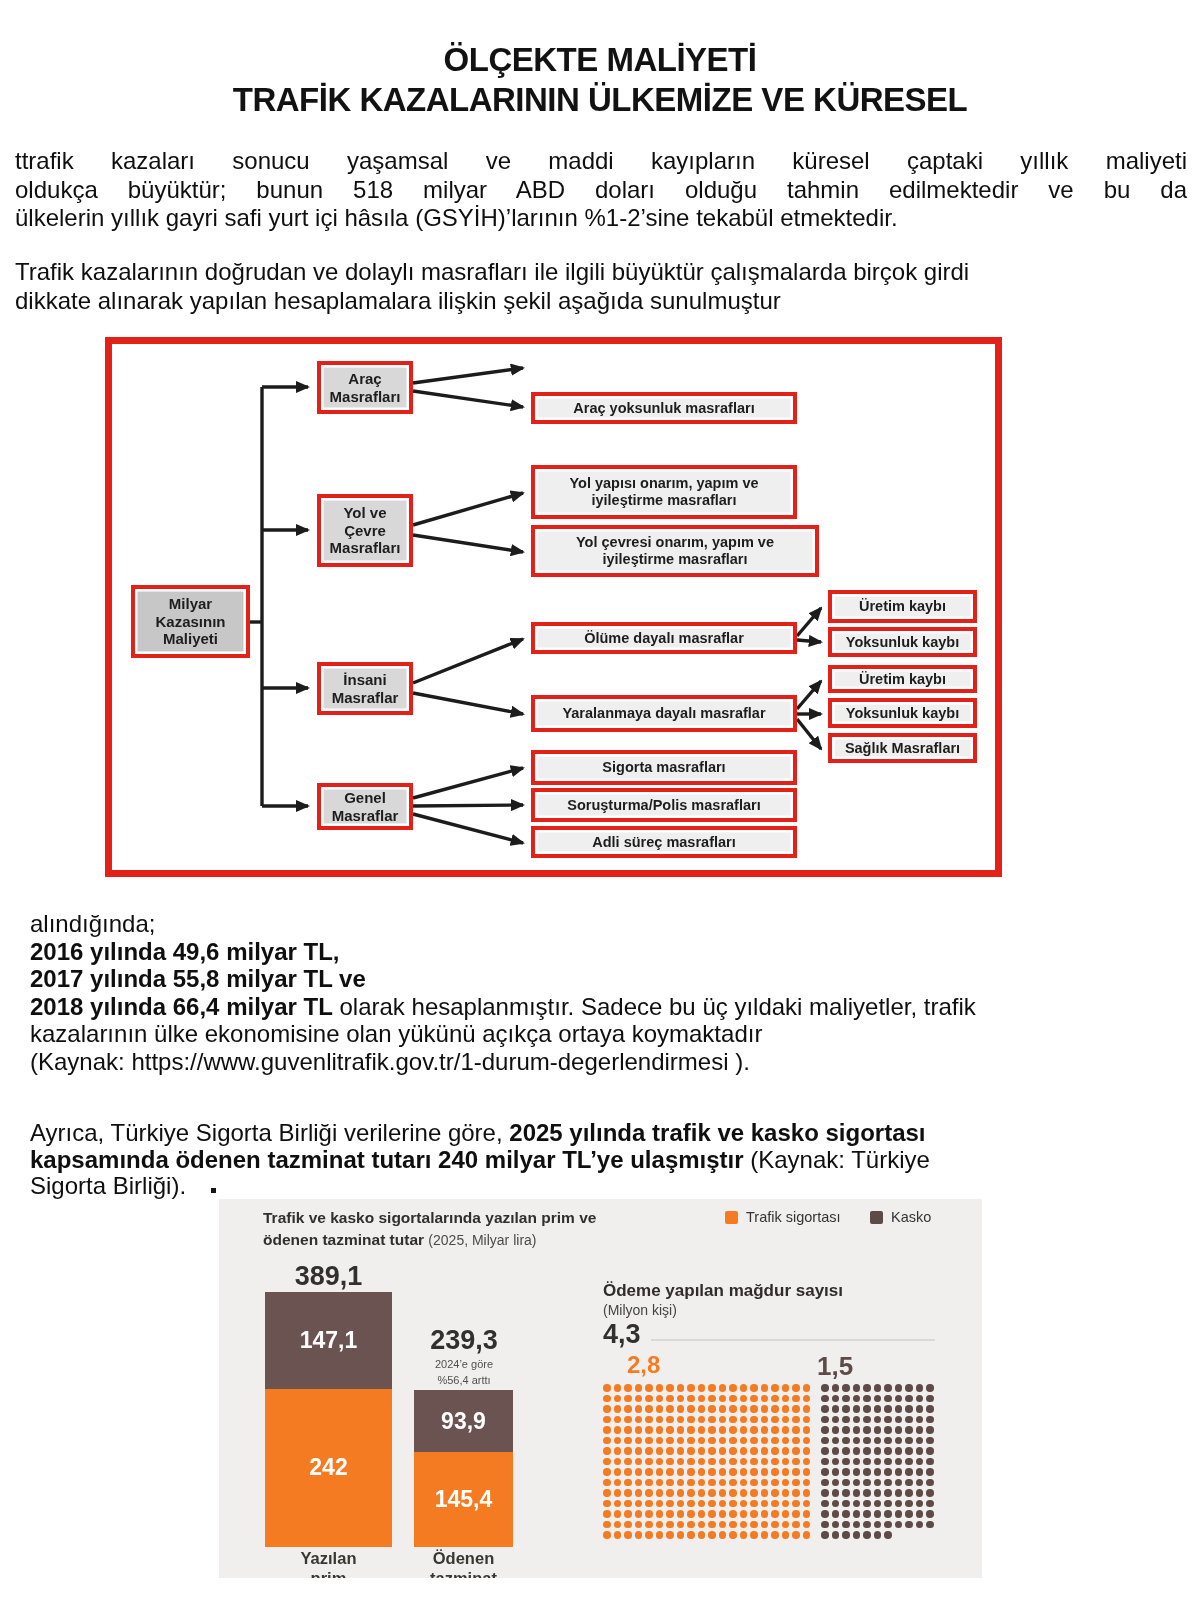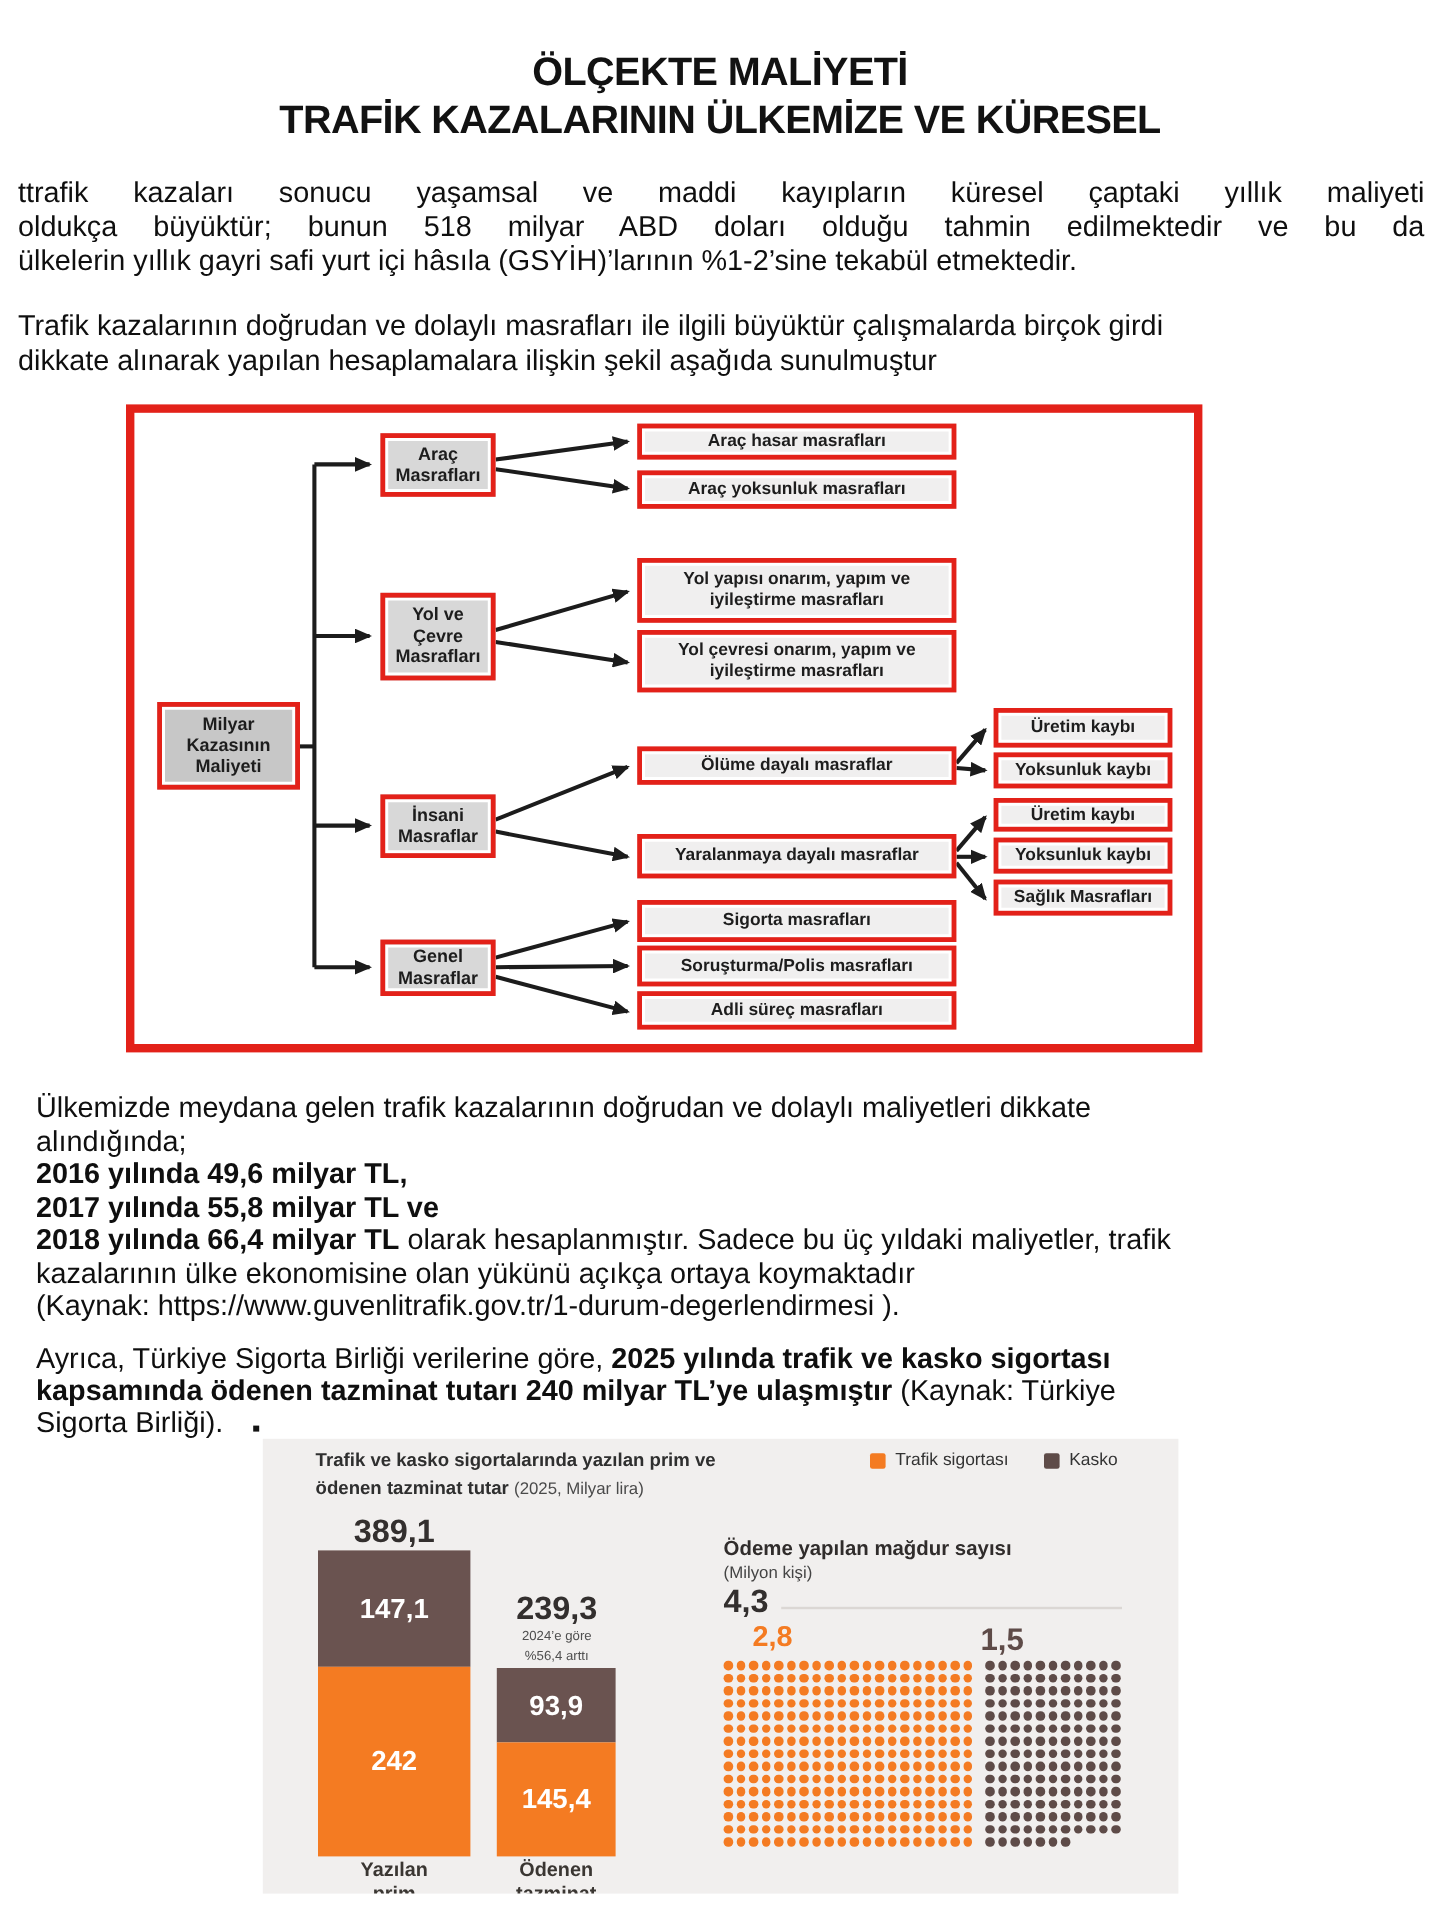--- a/index.html
+++ b/index.html
@@ -70,21 +70,20 @@
 <div class="abs para p1">
     <div><span>ttrafik kazaları sonucu yaşamsal ve maddi kayıpların küresel çaptaki yıllık maliyeti</span></div>
     <div><span>oldukça büyüktür; bunun 518 milyar ABD doları olduğu tahmin edilmektedir ve bu da</span></div>
     <div><span>ülkelerin yıllık gayri safi yurt içi hâsıla (GSYİH)’larının %1-2’sine tekabül etmektedir.</span></div>
   </div>
 <div class="abs para p2">
     <div><span>Trafik kazalarının doğrudan ve dolaylı masrafları ile ilgili büyüktür çalışmalarda birçok girdi</span></div>
     <div><span>dikkate alınarak yapılan hesaplamalara ilişkin şekil aşağıda sunulmuştur</span></div>
   </div>
 <div class="abs para p3">
-    <div><span>Ülkemizde meydana gelen trafik kazalarının doğrudan ve dolaylı maliyetleri dikkate</span></div>
     <div><span>alındığında;</span></div>
     <div><span class="b">2016 yılında 49,6 milyar TL,</span></div>
     <div><span class="b">2017 yılında 55,8 milyar TL ve</span></div>
     <div><span class="b">2018 yılında 66,4 milyar TL</span><span> olarak hesaplanmıştır. Sadece bu üç yıldaki maliyetler, trafik</span></div>
     <div><span>kazalarının ülke ekonomisine olan yükünü açıkça ortaya koymaktadır</span></div>
     <div><span>(Kaynak: https://www.guvenlitrafik.gov.tr/1-durum-degerlendirmesi ).</span></div>
   </div>
 <div class="abs para p4">
     <div><span>Ayrıca, Türkiye Sigorta Birliği verilerine göre, </span><span class="b">2025 yılında trafik ve kasko sigortası</span></div>
     <div><span class="b">kapsamında ödenen tazminat tutarı 240 milyar TL’ye ulaşmıştır</span><span> (Kaynak: Türkiye</span></div>
@@ -122,24 +121,23 @@
     </g>
   </svg>
 
   <div class="fbox froot" style="left:26px;top:248px;width:119px;height:73px;">Milyar Kazasının Maliyeti</div>
 
   <div class="fbox fl2" style="left:212px;top:24px;width:96px;height:53px;">Araç Masrafları</div>
   <div class="fbox fl2" style="left:212px;top:157px;width:96px;height:73px;">Yol ve Çevre Masrafları</div>
   <div class="fbox fl2" style="left:212px;top:325px;width:96px;height:53px;">İnsani Masraflar</div>
   <div class="fbox fl2" style="left:212px;top:446px;width:96px;height:47px;">Genel Masraflar</div>
 
-  <div class="fbox fleaf" style="left:426px;top:16px;width:266px;height:30px;">Araç hasar masrafları</div>
   <div class="fbox fleaf" style="left:426px;top:55px;width:266px;height:32px;">Araç yoksunluk masrafları</div>
   <div class="fbox fleaf" style="left:426px;top:128px;width:266px;height:54px;">Yol yapısı onarım, yapım ve iyileştirme masrafları</div>
-  <div class="fbox fleaf" style="left:426px;top:188px;width:266px;height:52px;">Yol çevresi onarım, yapım ve iyileştirme masrafları</div>
+  <div class="fbox fleaf" style="left:426px;top:188px;width:288px;height:52px;">Yol çevresi onarım, yapım ve iyileştirme masrafları</div>
   <div class="fbox fleaf" style="left:426px;top:285px;width:266px;height:32px;">Ölüme dayalı masraflar</div>
   <div class="fbox fleaf" style="left:426px;top:358px;width:266px;height:37px;">Yaralanmaya dayalı masraflar</div>
   <div class="fbox fleaf" style="left:426px;top:413px;width:266px;height:35px;">Sigorta masrafları</div>
   <div class="fbox fleaf" style="left:426px;top:451px;width:266px;height:34px;">Soruşturma/Polis masrafları</div>
   <div class="fbox fleaf" style="left:426px;top:489px;width:266px;height:32px;">Adli süreç masrafları</div>
 
   <div class="fbox fleaf" style="left:723px;top:253px;width:149px;height:33px;">Üretim kaybı</div>
   <div class="fbox fleaf" style="left:723px;top:290px;width:149px;height:30px;">Yoksunluk kaybı</div>
   <div class="fbox fleaf" style="left:723px;top:328px;width:149px;height:28px;">Üretim kaybı</div>
   <div class="fbox fleaf" style="left:723px;top:361px;width:149px;height:30px;">Yoksunluk kaybı</div>

